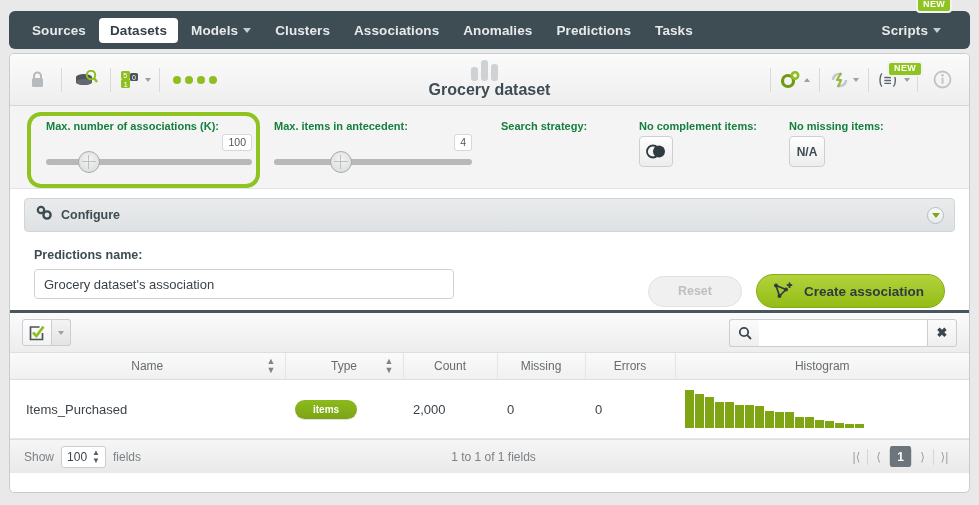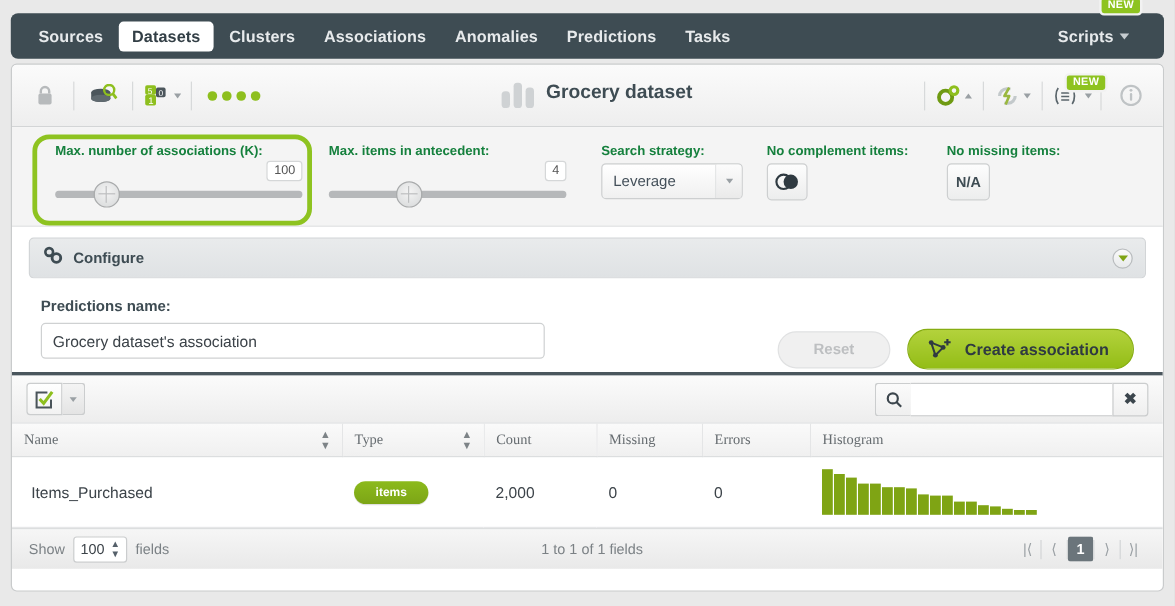--- a/index.html
+++ b/index.html
@@ -85,23 +85,24 @@
   }
   .hbtn {
     width: 34px; height: 34px;
     display: flex; align-items: center; justify-content: center;
     cursor: pointer; border-radius: 3px;
   }
   .hsep { width: 1px; height: 24px; background: #d7d9da; margin: 0 7px; }
   .dots { display: flex; gap: 4px; padding: 0 6px; cursor: pointer; }
   .dot { width: 8px; height: 8px; border-radius: 50%; background: #8ebf1e; }
   .ds-title-wrap {
-    position: absolute; left: 16px; right: 0;
-    display: flex; align-items: flex-start; justify-content: center;
+    position: absolute; left: 0; right: 0;
+    display: flex; align-items: center; justify-content: center;
     pointer-events: none;
+    flex-direction: column;
   }
   .ds-title {
     font-size: 16px; font-weight: bold; color: #3e4c53;
   }
   .barsicon { display: flex; align-items: flex-end; gap: 3px; margin-right: 10px; }
   .barsicon i {
     display: block; width: 7px; background: #cfd2d4; border-radius: 3px;
   }
   .right-tools { margin-left: auto; display: flex; align-items: center; position: relative; }
   .caret-sm {
@@ -309,25 +310,24 @@
     font-size: 13px; color: #3c464d; font-weight: bold;
     cursor: pointer;
   }
 
   table.grid { width: 100%; border-collapse: collapse; }
   table.grid th {
     background: linear-gradient(#fafafa, #f0f0f0);
     border-bottom: 1px solid #dcdedf;
     border-right: 1px solid #e4e5e6;
     font-size: 12px; font-weight: normal; color: #666c70;
-    text-align: left;
+    text-align: center;
     padding: 6px 10px;
     height: 26px;
     position: relative;
-    font-family: Liberation Serif, serif;
   }
   table.grid th:last-child { border-right: none; }
   .sort-ico {
     position: absolute; right: 9px; top: 50%;
     transform: translateY(-50%);
     color: #7d8387; font-size: 9px; line-height: 1;
   }
   table.grid td {
     border-bottom: 1px solid #e6e7e8;
     font-size: 13px; color: #3c4349;
@@ -379,20 +379,21 @@
   .vsep { width: 1px; height: 16px; background: #d3d5d6; }
 </style>
 </head>
 <body>
 
 <div class="page">
 
   <div class="navbar">
     <div class="nav-item">Sources</div>
     <div class="nav-item active">Datasets</div>
+    <div class="nav-item"><span>Models</span><span class="nav-caret"></span></div>
     <div class="nav-item">Clusters</div>
     <div class="nav-item">Associations</div>
     <div class="nav-item">Anomalies</div>
     <div class="nav-item">Predictions</div>
     <div class="nav-item">Tasks</div>
     <div class="nav-spacer"></div>
     <div class="nav-right">
       <span class="badge-new">NEW</span>
       <div class="nav-item"><span>Scripts</span><span class="nav-caret"></span></div>
     </div>
@@ -508,26 +509,20 @@
         <div class="param-label">Max. items in antecedent:</div>
         <div class="slider-wrap">
           <span class="val-box">4</span>
           <span class="track" style="width:198px;"></span>
           <span class="thumb" style="left:56px;"></span>
         </div>
       </div>
 
       <div class="param" style="left:491px;">
         <div class="param-label">Search strategy:</div>
-        <div class="select">
-          <span>Leverage</span>
-          <span class="arrow">
-            <span class="caret-sm" style="margin:0"></span>
-          </span>
-        </div>
       </div>
 
       <div class="param" style="left:629px;">
         <div class="param-label">No complement items:</div>
         <div class="toggle-btn">
           <svg width="22" height="15" viewBox="0 0 22 15" aria-hidden="true">
             <circle cx="8" cy="7.5" r="6" fill="none" stroke="#2f3a41" stroke-width="1.8"></circle>
             <circle cx="14" cy="7.5" r="6" fill="#2f3a41"></circle>
           </svg>
         </div>

